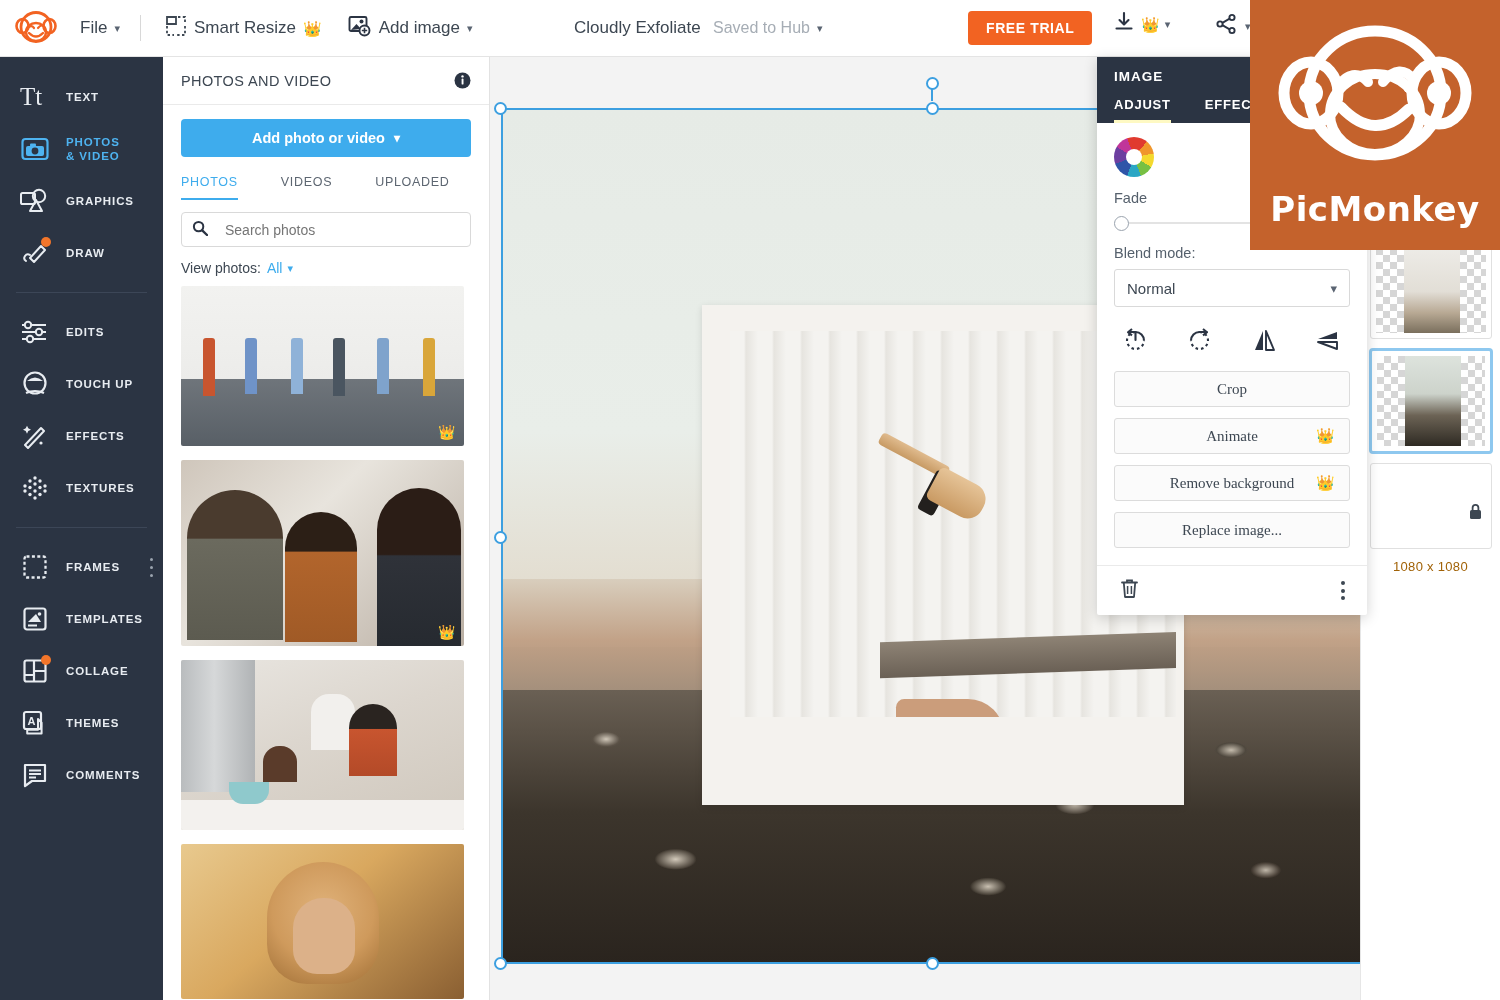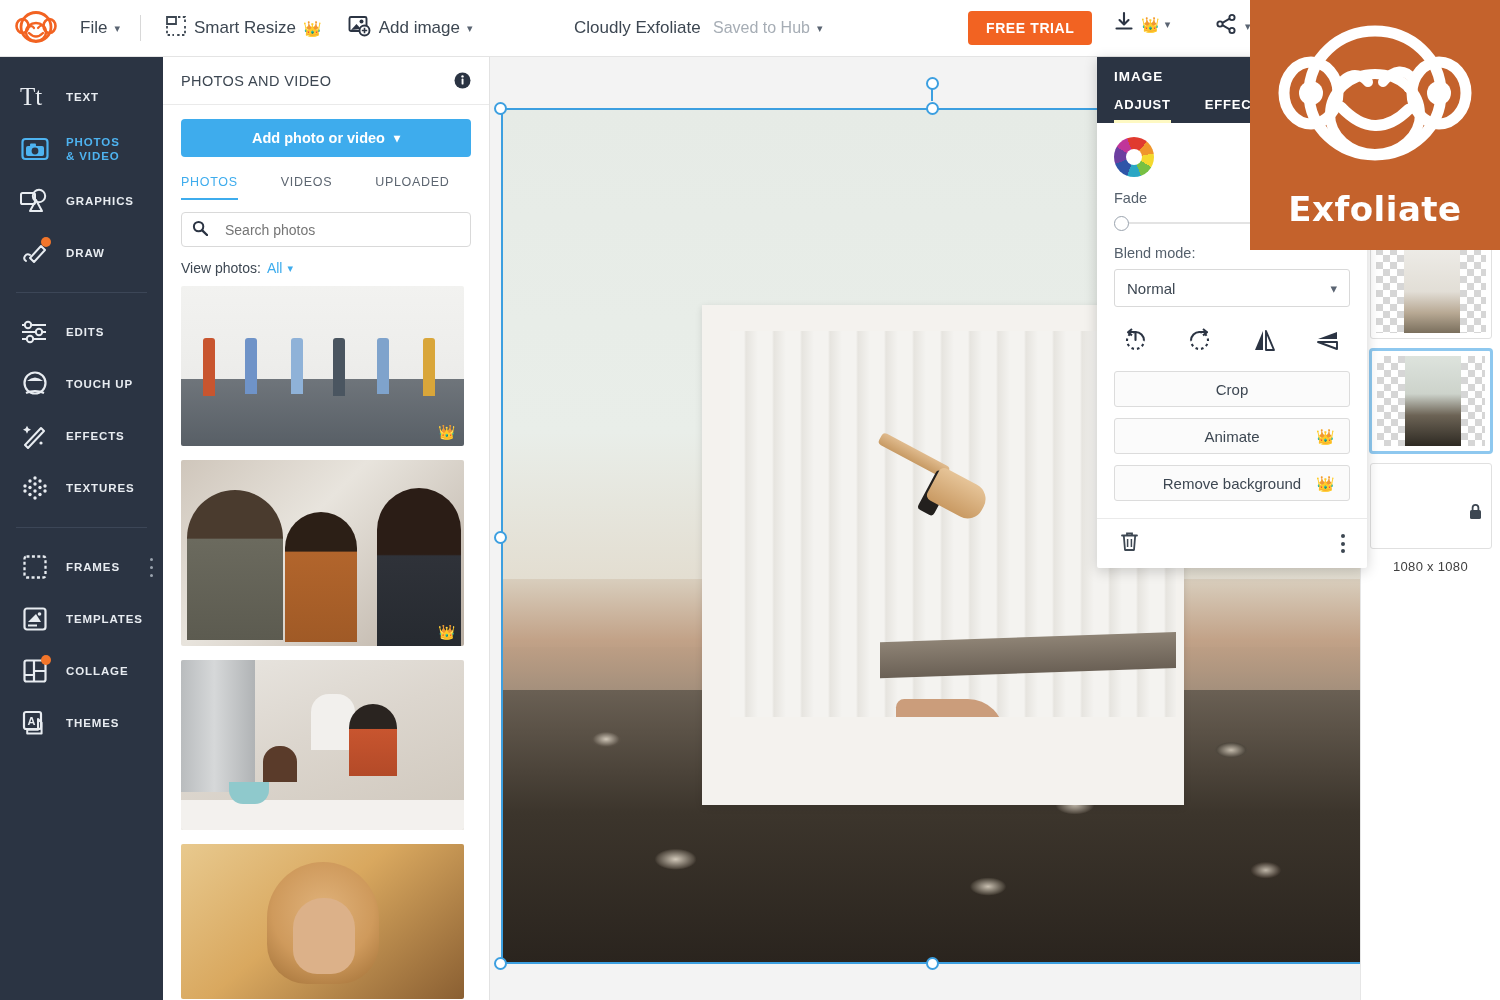--- a/index.html
+++ b/index.html
@@ -220,21 +220,21 @@
     position: absolute; inset: 5px;
     background-image:
       linear-gradient(45deg,#d6d6d6 25%,transparent 25%,transparent 75%,#d6d6d6 75%),
       linear-gradient(45deg,#d6d6d6 25%,transparent 25%,transparent 75%,#d6d6d6 75%);
     background-size: 14px 14px; background-position: 0 0, 7px 7px; background-color: #fff;
   }
   .layer-art { position: absolute; left: 33px; top: 5px; width: 56px; bottom: 5px; }
   .la-1 { background: linear-gradient(180deg,#efeeea 0%,#e2ded6 55%,#b8a994 78%,#7a6f5d 100%); }
   .la-2 { background: linear-gradient(180deg,#dde3dd 0%,#cdd3cb 42%,#6c6355 66%,#2e2a23 100%); }
   .lock-ico { position: absolute; right: 8px; bottom: 24px; }
-  .canvas-dims { text-align: center; font-size: 13px; color: #404040; margin-top: 10px; letter-spacing: .3px; }
+  .canvas-dims { text-align: center; font-size: 13px; color: #a16207; margin-top: 10px; letter-spacing: .3px; }
   .layer-card.blank { height: 86px; }
 
   
   .imgpanel {
     position: absolute; left: 1097px; top: 57px; width: 270px; z-index: 50;
     box-shadow: 0 3px 14px rgba(0,0,0,.18); border-radius: 2px; background: #fff;
   }
   .ip-head { background: #2b3443; padding: 12px 17px 0 17px; }
   .ip-title { font-size: 13.5px; font-weight: bold; color: #fff; letter-spacing: 1px; }
   .ip-tabs { display: flex; gap: 34px; margin-top: 13px; }
@@ -264,21 +264,21 @@
     margin-top: 8px; height: 38px; border: 1px solid #d9d9d9; border-radius: 3px;
     display: flex; align-items: center; justify-content: space-between;
     padding: 0 12px; font-size: 15px; color: #3d4752; cursor: pointer;
   }
   .icon-row { display: flex; justify-content: space-between; margin: 18px 6px 16px 6px; }
   .icon-btn { cursor: pointer; width: 30px; height: 30px; display:flex; align-items:center; justify-content:center; }
   .act-btn {
     width: 100%; height: 36px; border: 1px solid #dcdcdc; border-radius: 3px; background: #fbfbfb;
     font-size: 15px; color: #3d4752; cursor: pointer; margin-bottom: 11px;
     display: flex; align-items: center; justify-content: center; gap: 10px;
-    font-family: Liberation Sans, sans-serif; position: relative;
+    font-family: Liberation Serif, serif; position: relative;
   }
   .act-btn .crown { position: absolute; right: 14px; }
   .ip-foot {
     border-top: 1px solid #eaeaea; height: 50px; display: flex; align-items: center;
     justify-content: space-between; padding: 0 22px;
   }
   .kebab { display: flex; flex-direction: column; gap: 3.5px; cursor: pointer; }
   .kebab i { width: 4px; height: 4px; border-radius: 50%; background: #3d4752; display: block; }
 
   
@@ -518,20 +518,29 @@
       <span class="nav-ico">
         <svg width="26" height="26" viewBox="0 0 26 26">
           <rect x="2" y="2" width="17" height="17" rx="2" fill="none" stroke="#e8ecf1" stroke-width="2.2"></rect>
           <text x="5.5" y="15" font-family="Liberation Sans, sans-serif" font-size="11" font-weight="bold" fill="#e8ecf1">A</text>
           <path d="M8 22 h12 v-12 l4 4 v12 h-16 z" fill="none" stroke="#e8ecf1" stroke-width="2.2" stroke-linejoin="round" transform="translate(-2,0) scale(.9)"></path>
         </svg>
       </span>
       <span class="nav-label">THEMES</span>
     </div>
 
+    <div class="nav-item">
+      <span class="nav-ico">
+        <svg width="26" height="26" viewBox="0 0 26 26">
+          <path d="M3 3 h20 v16 h-13 l-7 5 z" fill="none" stroke="#e8ecf1" stroke-width="2.2" stroke-linejoin="round"></path>
+          <path d="M7 8.5 h12 M7 12 h12 M7 15.5 h7" stroke="#e8ecf1" stroke-width="2"></path>
+        </svg>
+      </span>
+      <span class="nav-label">COMMENTS</span>
+    </div>
   </div>
 
   <div class="grip">
       <i></i>
       <i></i>
       <i></i>
     </div>
 
   <div class="panel">
     <div class="panel-head">
@@ -727,20 +736,23 @@
         <span>Crop</span>
       </button>
       <button class="act-btn">
         <span>Animate</span>
         <span class="crown">👑</span>
       </button>
       <button class="act-btn">
         <span>Remove background</span>
         <span class="crown">👑</span>
       </button>
+      <button class="act-btn">
+        <span>Replace image...</span>
+      </button>
     </div>
 
     <div class="ip-foot">
       <span>
         <svg width="21" height="23" viewBox="0 0 21 23">
           <path d="M3 5.5 h15 M8 5.5 V3.4 h5 V5.5" fill="none" stroke="#3d4752" stroke-width="1.8" stroke-linecap="round"></path>
           <path d="M4.8 5.5 L6 20 h9 L16.2 5.5" fill="none" stroke="#3d4752" stroke-width="1.8" stroke-linejoin="round"></path>
           <path d="M8.6 9 v8 M12.4 9 v8" stroke="#3d4752" stroke-width="1.5"></path>
         </svg>
       </span>
@@ -760,16 +772,16 @@
         <circle cx="34" cy="72" r="12" fill="#fff"></circle>
         <circle cx="162" cy="72" r="12" fill="#fff"></circle>
         <ellipse cx="98" cy="72" rx="66" ry="62" fill="none" stroke="#fff" stroke-width="11"></ellipse>
         <ellipse cx="98" cy="93" rx="45" ry="40" fill="none" stroke="#fff" stroke-width="10"></ellipse>
         <path d="M60 66 q16 -21 31 -5" fill="none" stroke="#fff" stroke-width="10" stroke-linecap="round"></path>
         <path d="M106 61 q17 -20 31 -2" fill="none" stroke="#fff" stroke-width="10" stroke-linecap="round"></path>
         <circle cx="131" cy="67" r="4.5" fill="#fff"></circle>
         <path d="M64 86 q34 36 68 2" fill="none" stroke="#fff" stroke-width="11" stroke-linecap="round"></path>
       </svg>
     </span>
-    <span class="brand-text">Exfoliate</span>
+    <span class="brand-text">PicMonkey</span>
   </div>
 
 </div>
 
 </body></html>

